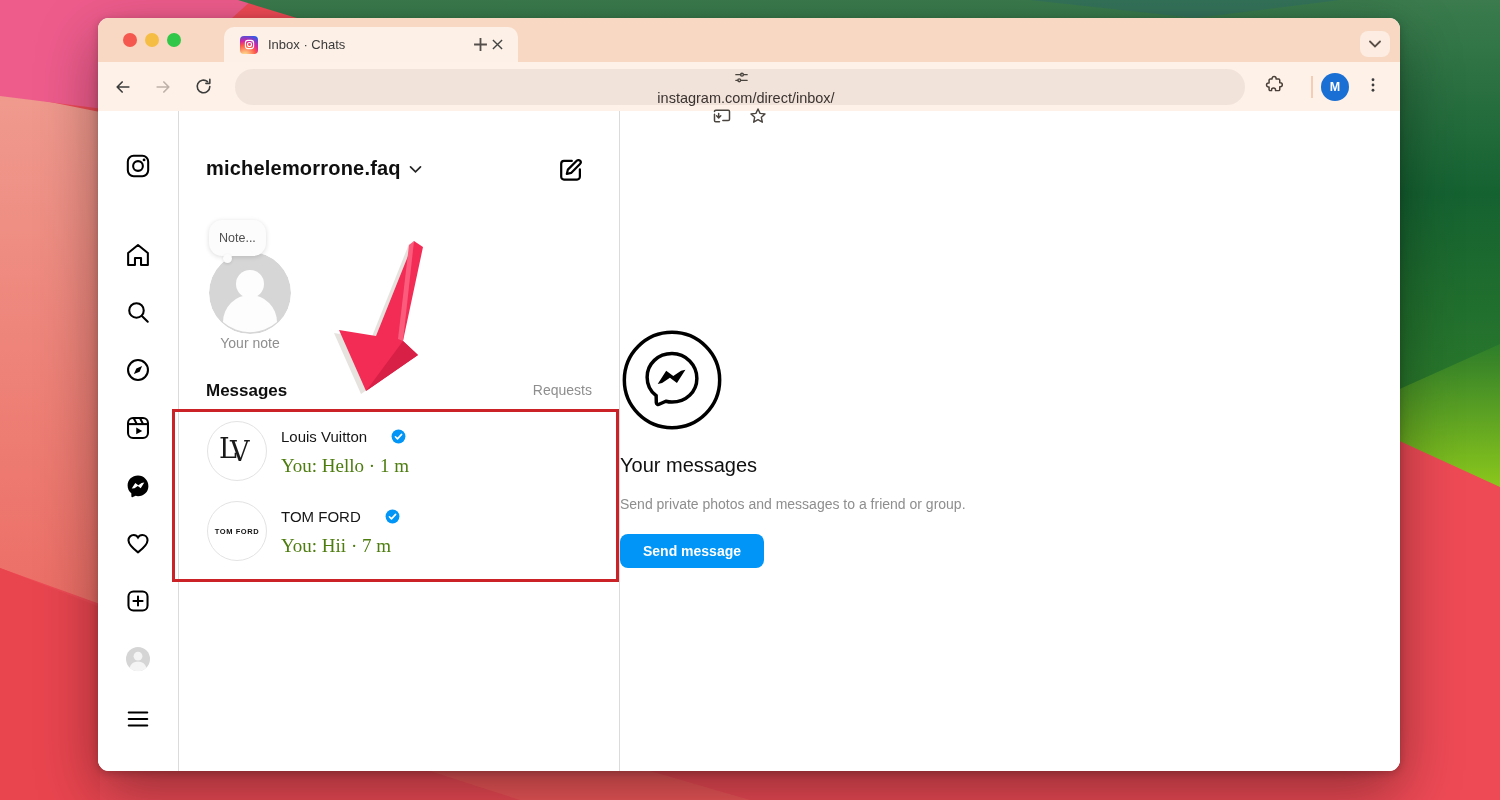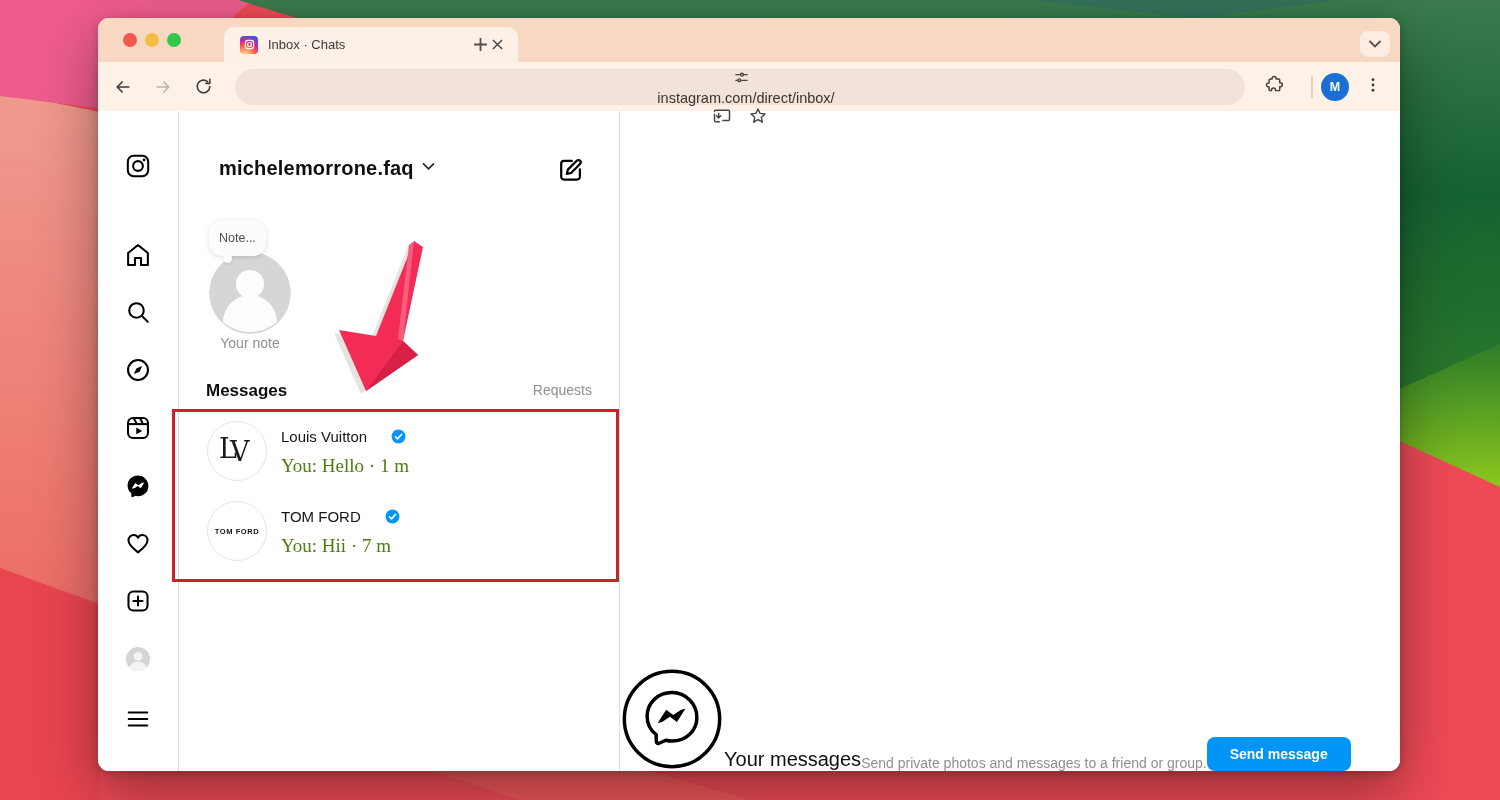--- a/index.html
+++ b/index.html
@@ -51,21 +51,21 @@
   .kebab { position:absolute; left:1266px; color:#3c3c3c; }
 
   
   .content { display:flex; height:660px; background:#fff; }
   .ignav { position:relative; width:80px; flex:0 0 auto; }
   .ignav .ico { position:absolute; left:27px; width:26px; height:26px; color:#000; }
   .chatpanel { position:relative; width:442px; flex:0 0 auto;
     border-left:1px solid #dbdbdb; border-right:1px solid #dbdbdb; }
   .mainpanel { position:relative; flex:1 1 auto; }
 
-  .ig-username { position:absolute; left:40px; top:46px; display:flex; }
+  .ig-username { position:absolute; left:27px; top:46px; display:flex; align-items:center; }
   .ig-username b { font-size:20px; color:#0f0f0f; letter-spacing:.2px; }
   .uname-chev { margin-left:8px; color:#262626; }
   .compose { position:absolute; left:378px; top:45px; width:28px; height:28px; color:#000; }
 
   .note-bubble { position:absolute; left:30px; top:109px; min-width:54px; height:36px;
     background:#fcfcfc; border-radius:13px; box-shadow:0 1px 5px rgba(0,0,0,.14);
     display:flex; align-items:center; justify-content:center;
     font-size:12.5px; color:#4f4f4f; padding:0 10px; z-index:3; }
   .note-bubble::after { content:""; position:absolute; left:14px; bottom:-7px; width:9px; height:9px;
     border-radius:50%; background:#fcfcfc; box-shadow:0 1px 3px rgba(0,0,0,.12); }
@@ -91,21 +91,21 @@
   .chat-sub { position:absolute; left:102px; top:44px; font-size:19px; color:#4d7c0f;font-family:Liberation Serif, serif; }
   .vbadge { width:15px; height:15px; flex:0 0 auto; }
 
   
   .anno-box { position:absolute; left:74px; top:391px; width:447px; height:173px;
     border:3px solid #cb2227; z-index:5; pointer-events:none; }
   .anno-arrow { position:absolute; left:220px; top:205px; width:135px; height:192px; z-index:6; pointer-events:none; }
 
   
   .empty { position:absolute; left:0; top:0; width:100%; height:100%;
-    display:flex; flex-direction:row; align-items:flex-end; }
+    display:flex; flex-direction:column; align-items:flex-start; }
   .msgr-big { margin-top:217px; width:104px; height:104px; }
   .empty-title { margin-top:22px; font-size:20px; color:#0f0f0f; }
   .empty-sub { margin-top:19px; font-size:14px; color:#8e8e8e; }
   .send-btn { margin-top:22px; width:144px; height:34px; border:none; border-radius:8px;
     background:#0095f6; color:#fff; font-size:14px; font-weight:700; font-family:inherit; }
 </style>
 </head>
 <body>
 
 <div class="stage">

